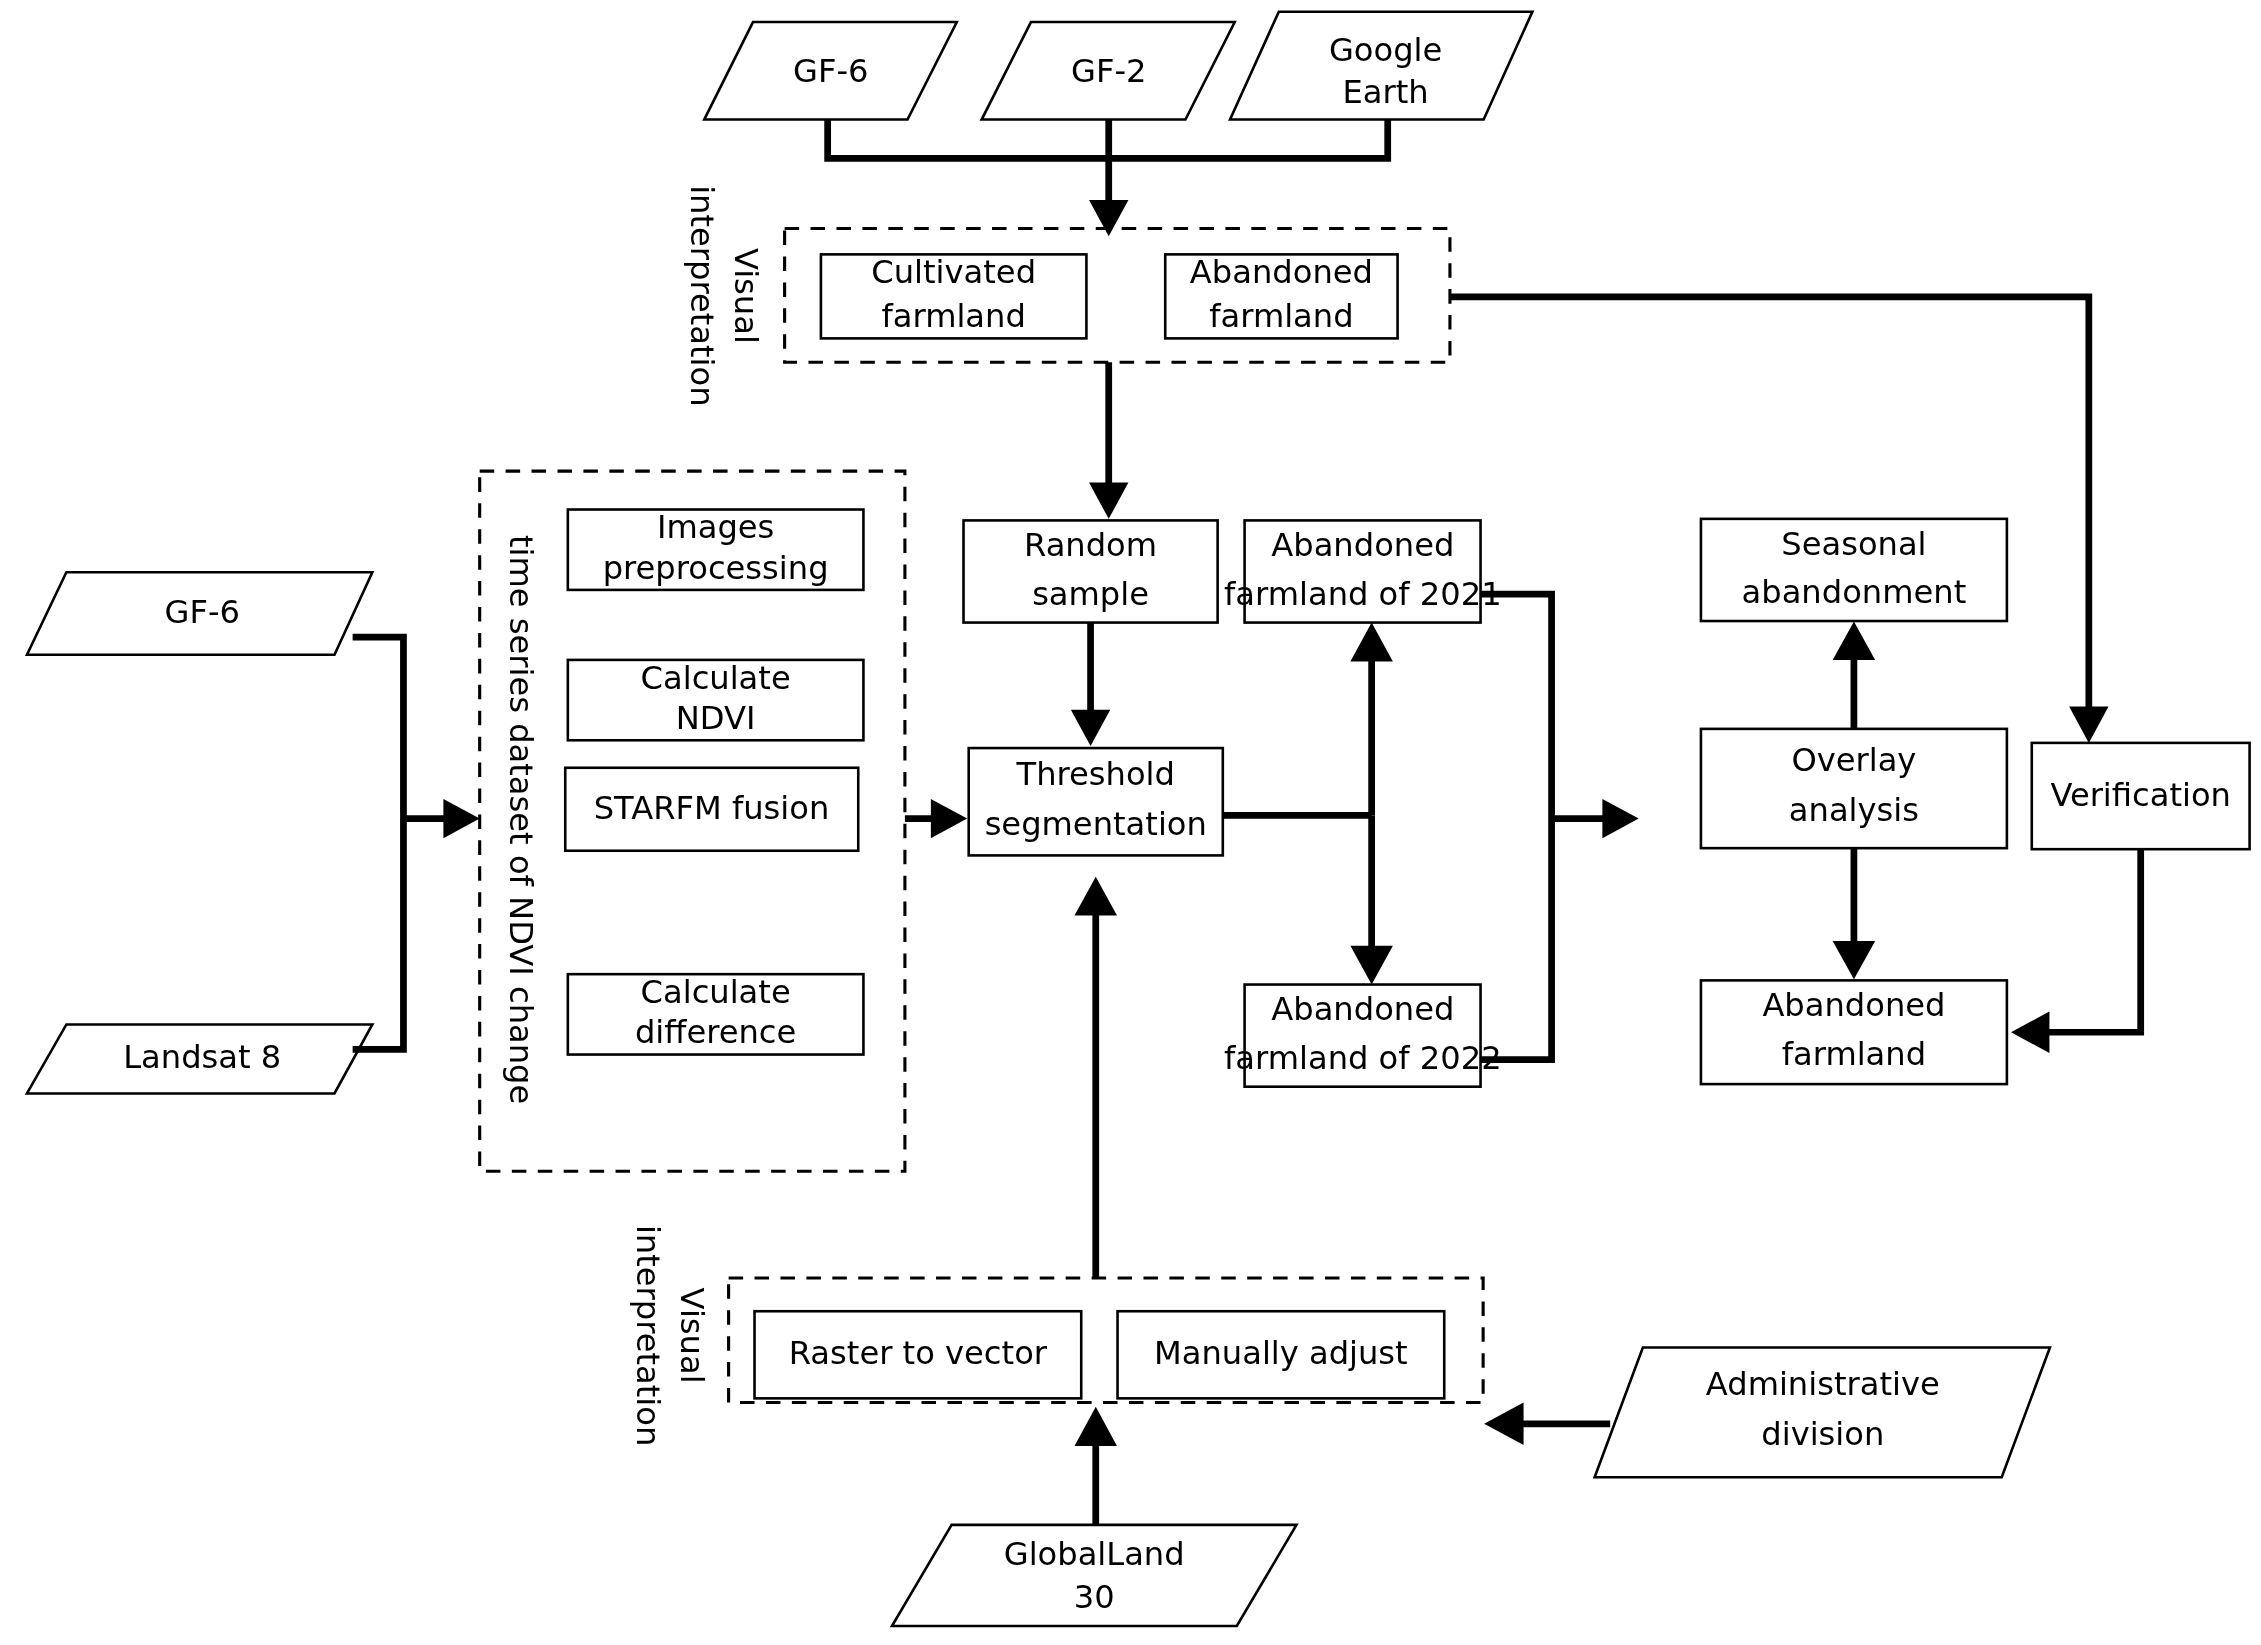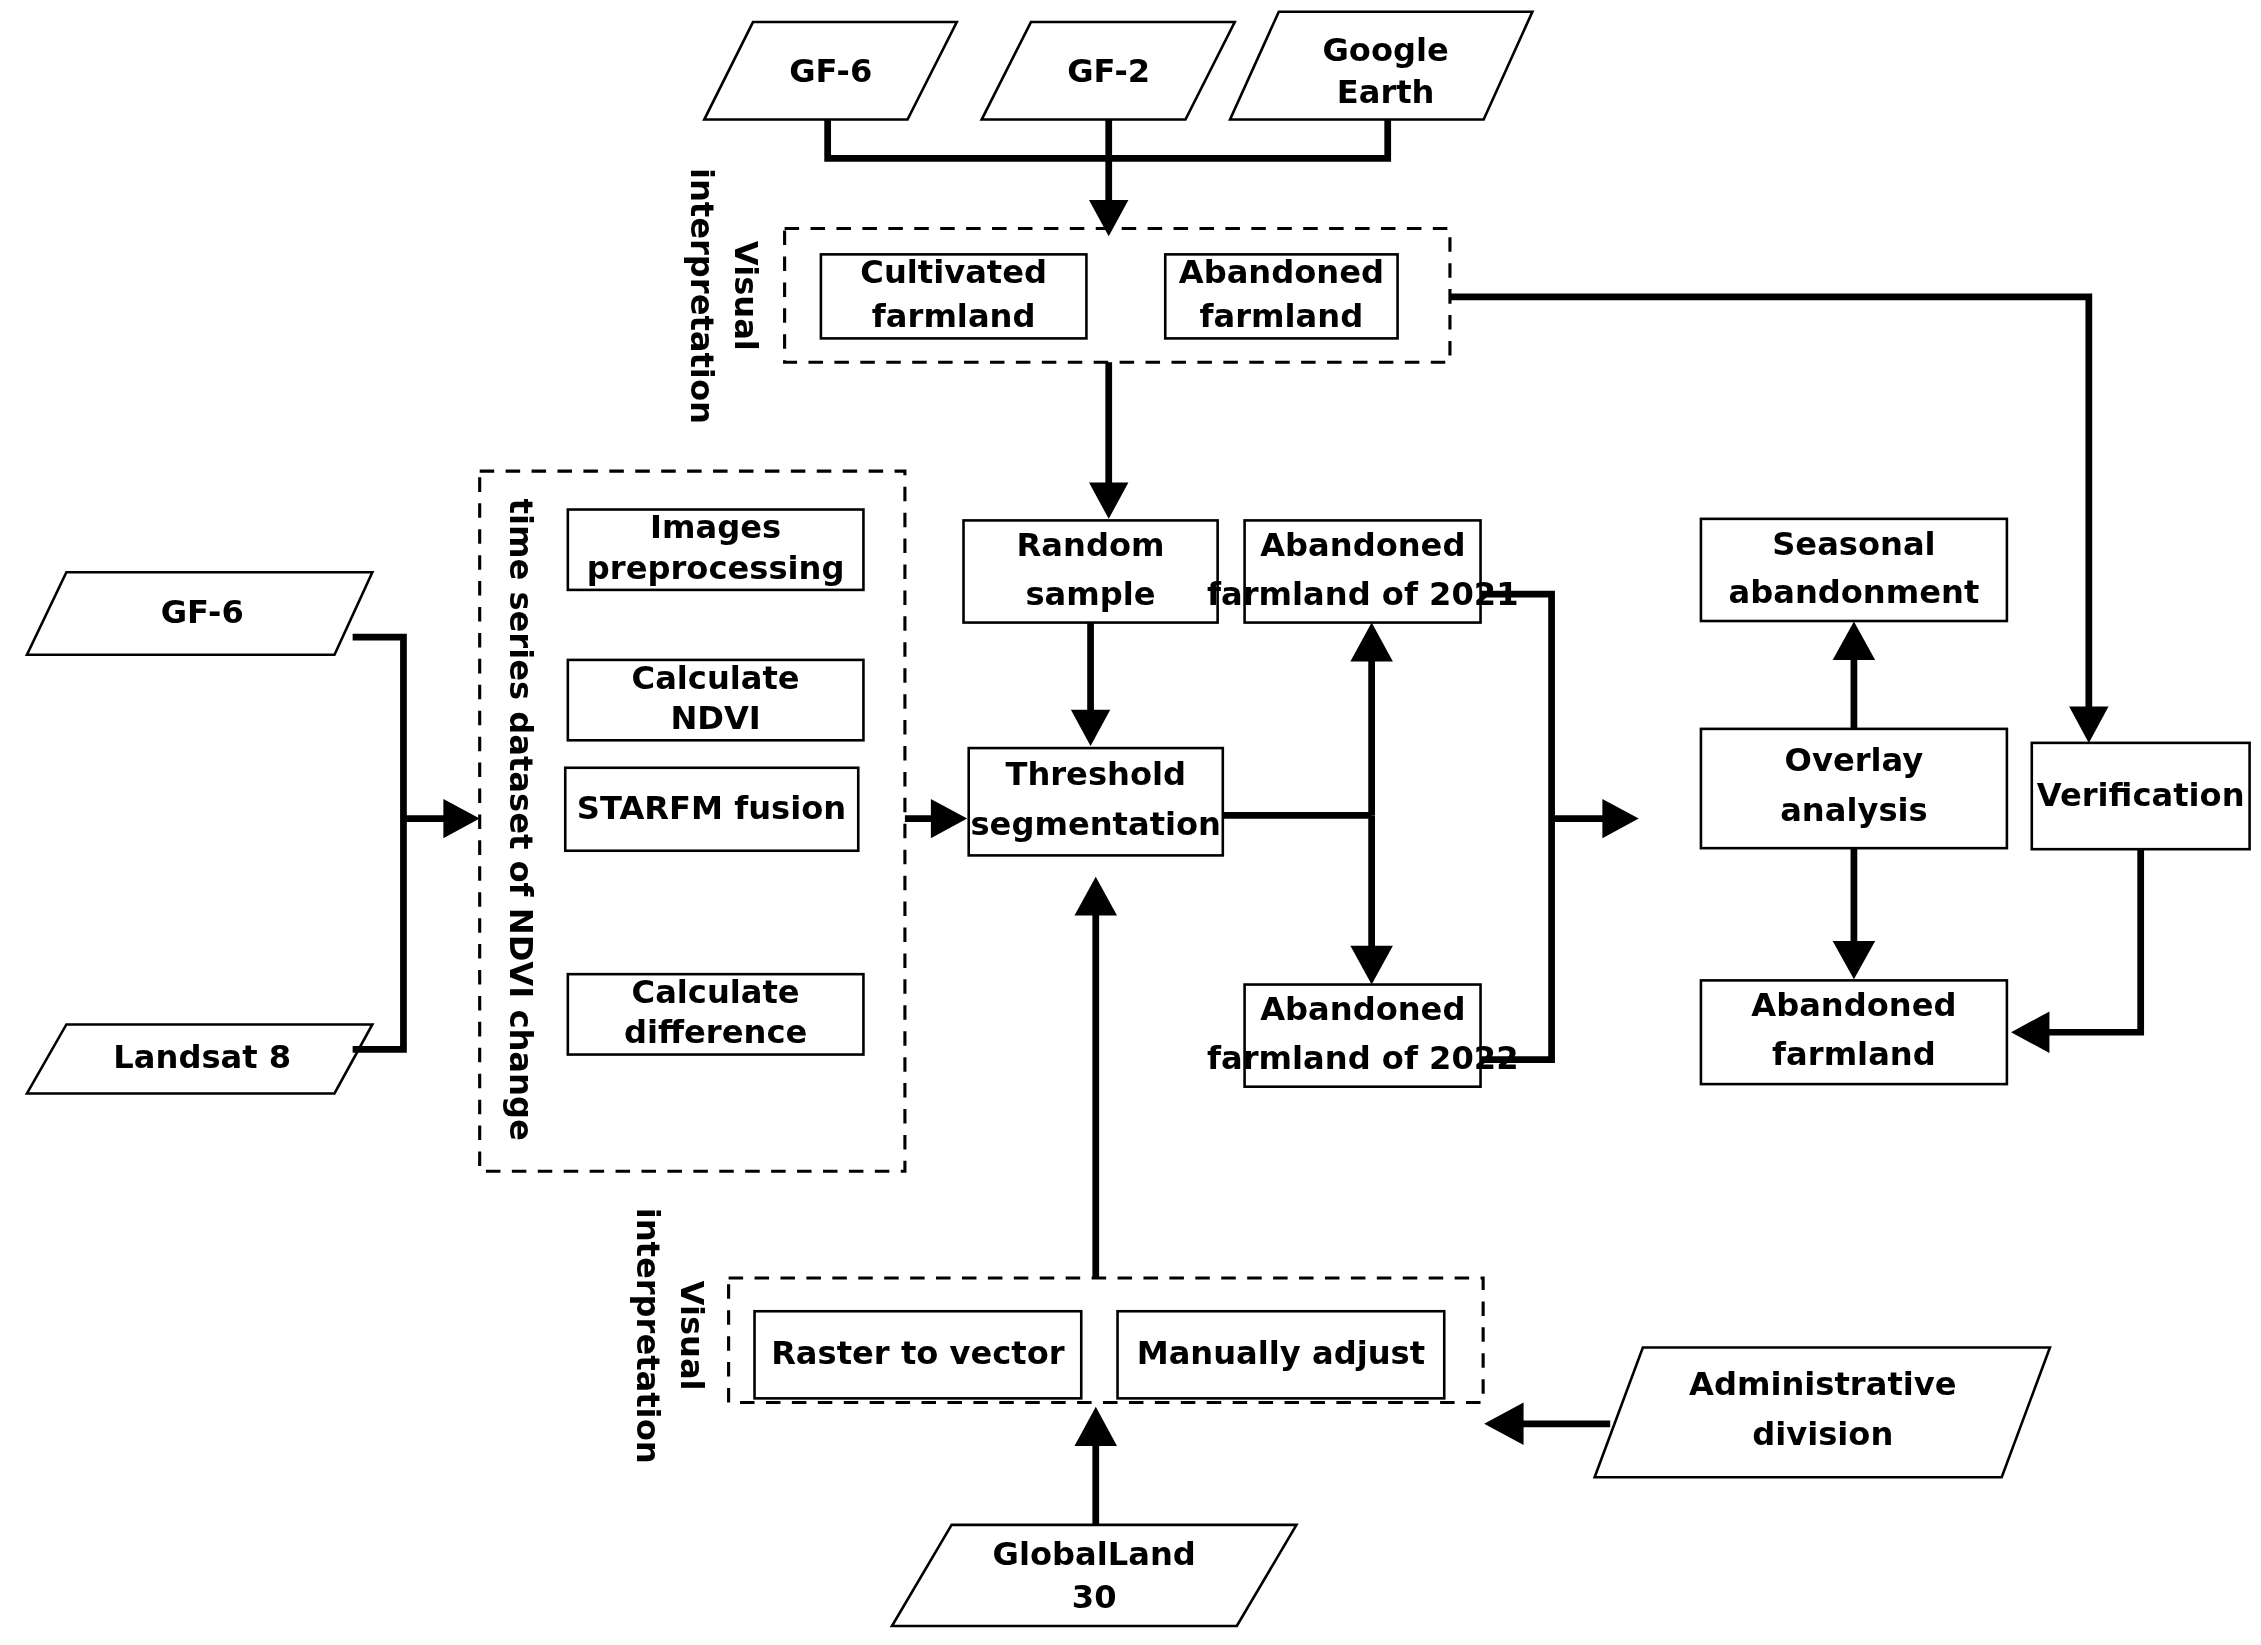--- a/index.html
+++ b/index.html
@@ -9,21 +9,20 @@
   }
   body {
     font-family: "DejaVu Sans", sans-serif;
   }
   #stage {
     position: relative;
     width: 2261px;
     height: 1646px;
     background: #ffffff;
     overflow: hidden;
-    font-weight: bold;
   }
   svg.flow {
     position: absolute;
     left: 0;
     top: 0;
     width: 2261px;
     height: 1646px;
   }
   .node-rect {
     fill: #ffffff;

